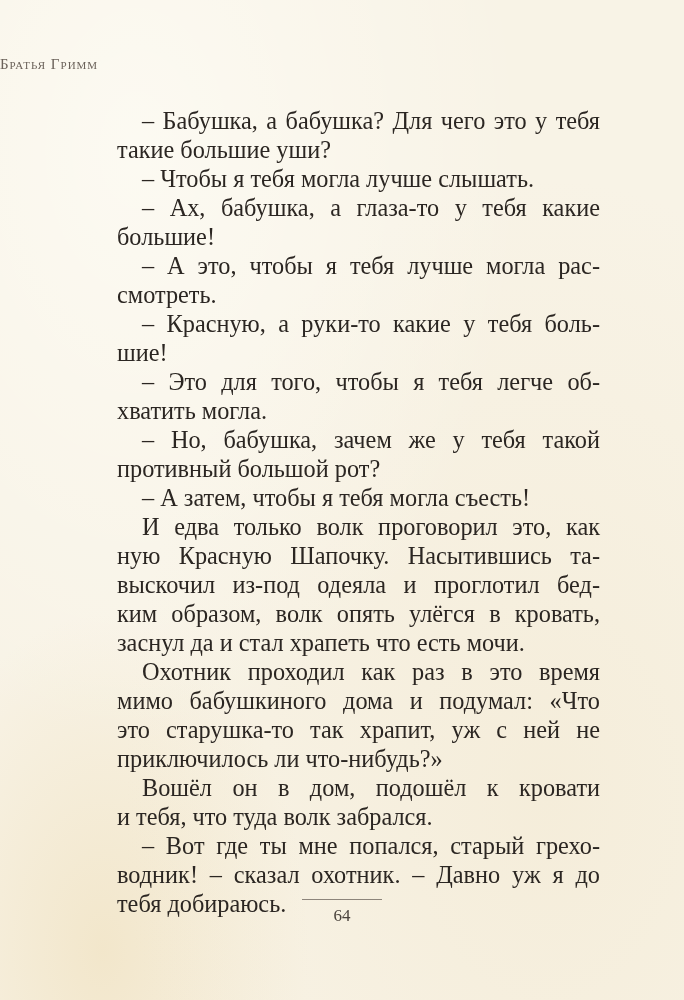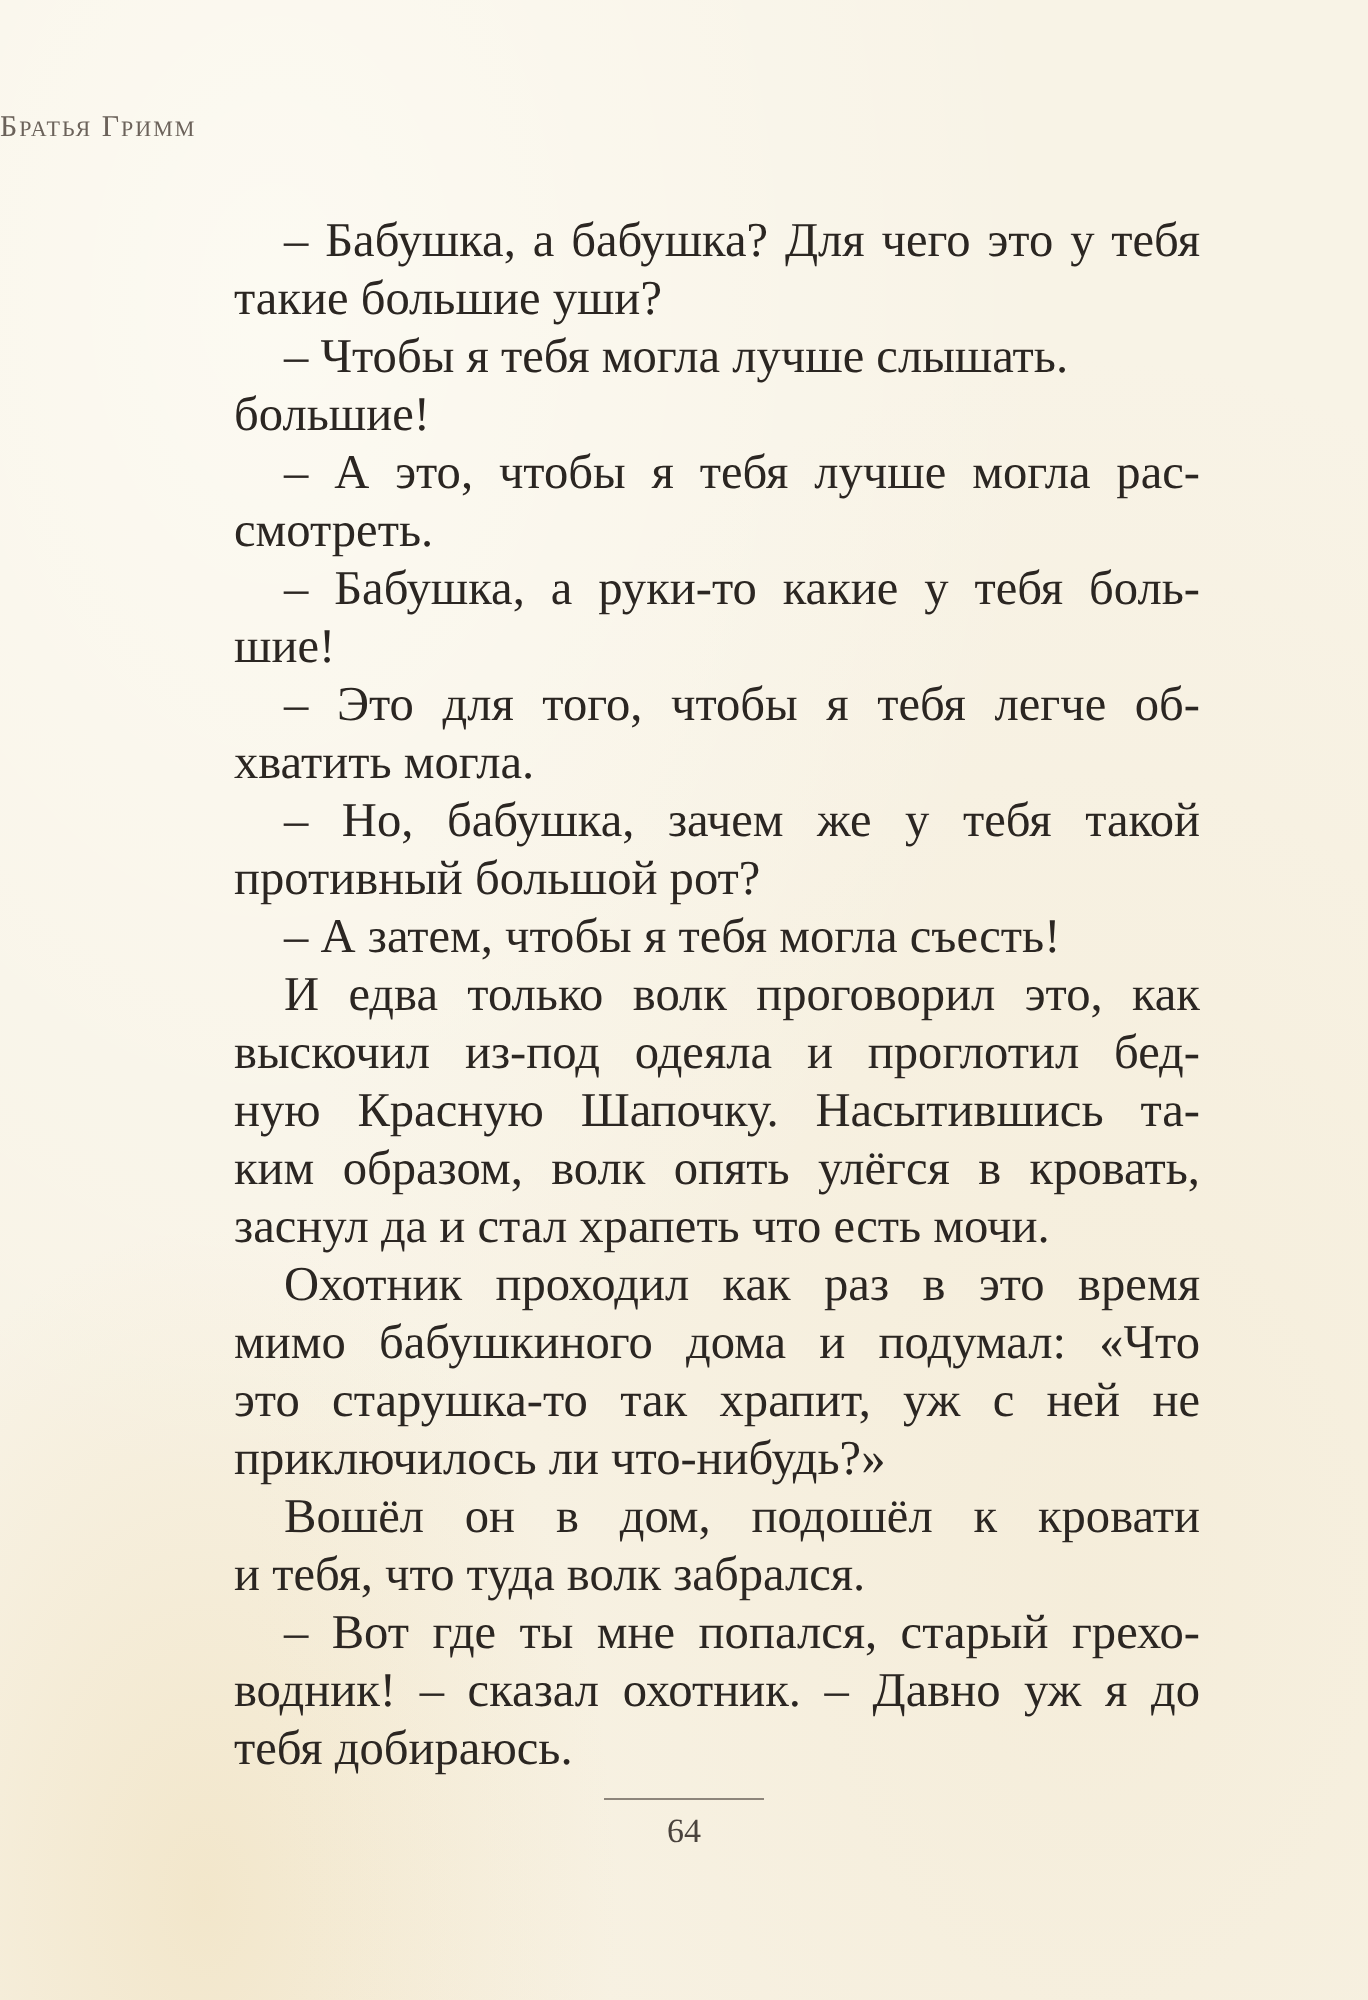--- a/index.html
+++ b/index.html
@@ -88,45 +88,46 @@
 
   <div class="text-block">
     <div class="para">
       <span class="line indent">– Бабушка, а бабушка? Для чего это у тебя</span>
       <span class="line last">такие большие уши?</span>
     </div>
     <div class="para">
       <span class="line indent last">– Чтобы я тебя могла лучше слышать.</span>
     </div>
     <div class="para">
+      <span class="line indent">– Ах, бабушка, а глаза-то у тебя какие</span>
       <span class="line last">большие!</span>
     </div>
     <div class="para">
       <span class="line indent">– А это, чтобы я тебя лучше могла рас-</span>
       <span class="line last">смотреть.</span>
     </div>
     <div class="para">
-      <span class="line indent">– Бабушка, а руки-то какие у тебя боль-</span>
+      <span class="line indent">– Красную, а руки-то какие у тебя боль-</span>
       <span class="line last">шие!</span>
     </div>
     <div class="para">
       <span class="line indent">– Это для того, чтобы я тебя легче об-</span>
       <span class="line last">хватить могла.</span>
     </div>
     <div class="para">
       <span class="line indent">– Но, бабушка, зачем же у тебя такой</span>
       <span class="line last">противный большой рот?</span>
     </div>
     <div class="para">
       <span class="line indent last">– А затем, чтобы я тебя могла съесть!</span>
     </div>
     <div class="para">
       <span class="line indent">И едва только волк проговорил это, как</span>
+      <span class="line">ную Красную Шапочку. Насытившись та-</span>
       <span class="line">выскочил из-под одеяла и проглотил бед-</span>
-      <span class="line">ную Красную Шапочку. Насытившись та-</span>
       <span class="line">ким образом, волк опять улёгся в кровать,</span>
       <span class="line last">заснул да и стал храпеть что есть мочи.</span>
     </div>
     <div class="para">
       <span class="line indent">Охотник проходил как раз в это время</span>
       <span class="line">мимо бабушкиного дома и подумал: «Что</span>
       <span class="line">это старушка-то так храпит, уж с ней не</span>
       <span class="line last">приключилось ли что-нибудь?»</span>
     </div>
     <div class="para">

